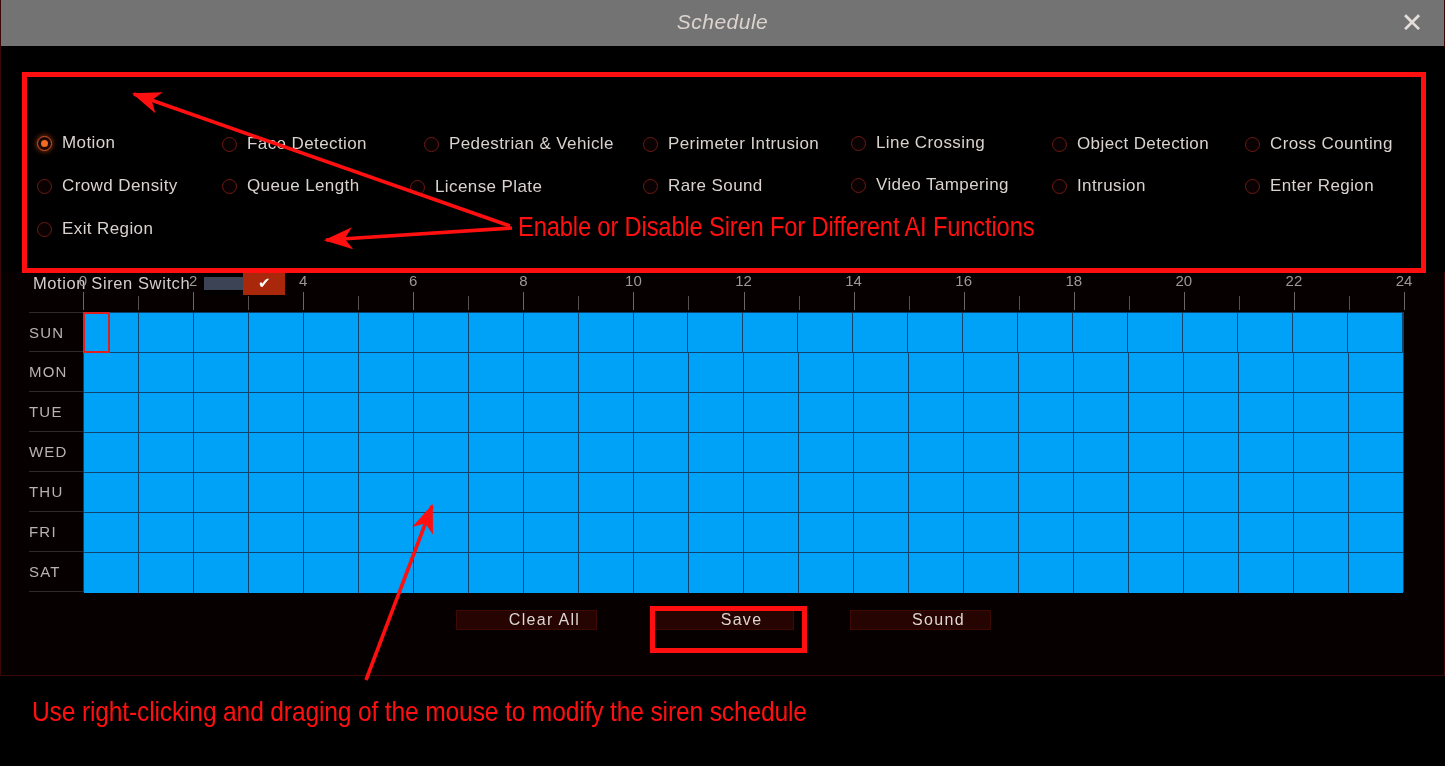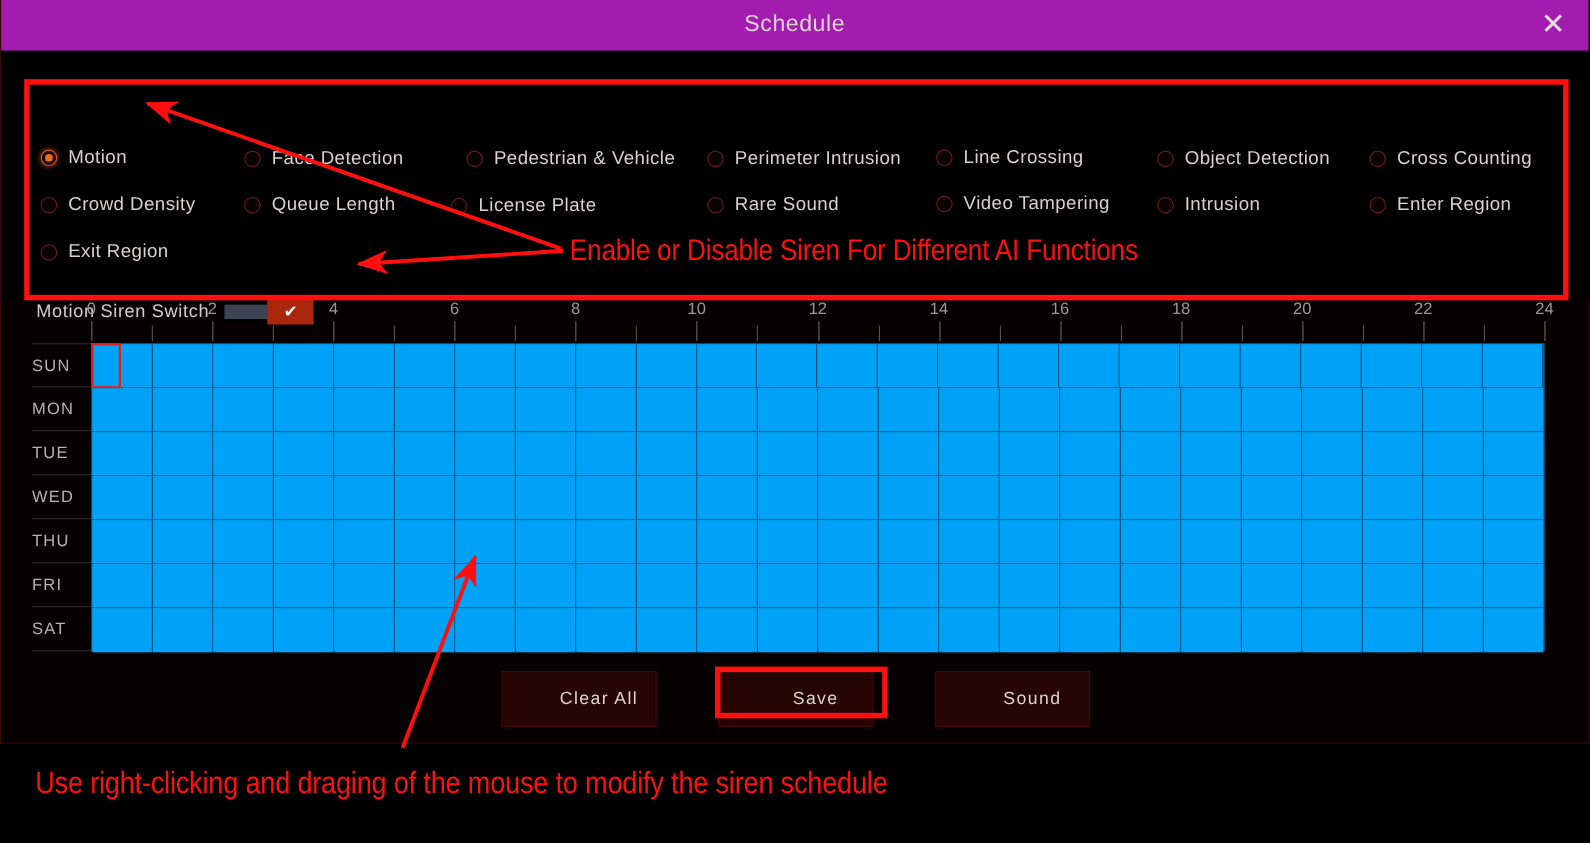--- a/index.html
+++ b/index.html
@@ -26,22 +26,23 @@
     width: 1445px;
     height: 676px;
     background: #060000;
     border: 1px solid #3a0806;
     border-top: none;
   }
 
   .titlebar {
     position: relative;
     height: 47px;
-    background: #a21caf;
+    background: #737373;
     border-bottom: 1px solid #000;
+    font-style: italic;
   }
   .titlebar-title {
     position: absolute;
     left: 0; right: 0; top: 10px;
     text-align: center;
     color: #dcd3cf;
     font-size: 21px;
     letter-spacing: 0.5px;
   }
   .titlebar-close {
@@ -256,21 +257,21 @@
   .btn-row {
     position: absolute;
     left: 0; top: 610px;
     width: 1445px;
     height: 42px;
     display: flex;
     justify-content: center;
     gap: 56px;
   }
   .btn {
-    width: 141px; height: 51px;
+    width: 141px; height: 20px;
     background: #250402;
     border: 1px solid #3d0a06;
     color: #ddd6d2;
     font-size: 16px;
     letter-spacing: 1.3px;
     display: flex;
     align-items: center;
     justify-content: center;
     cursor: pointer;
     font-family: "Liberation Sans", sans-serif;

